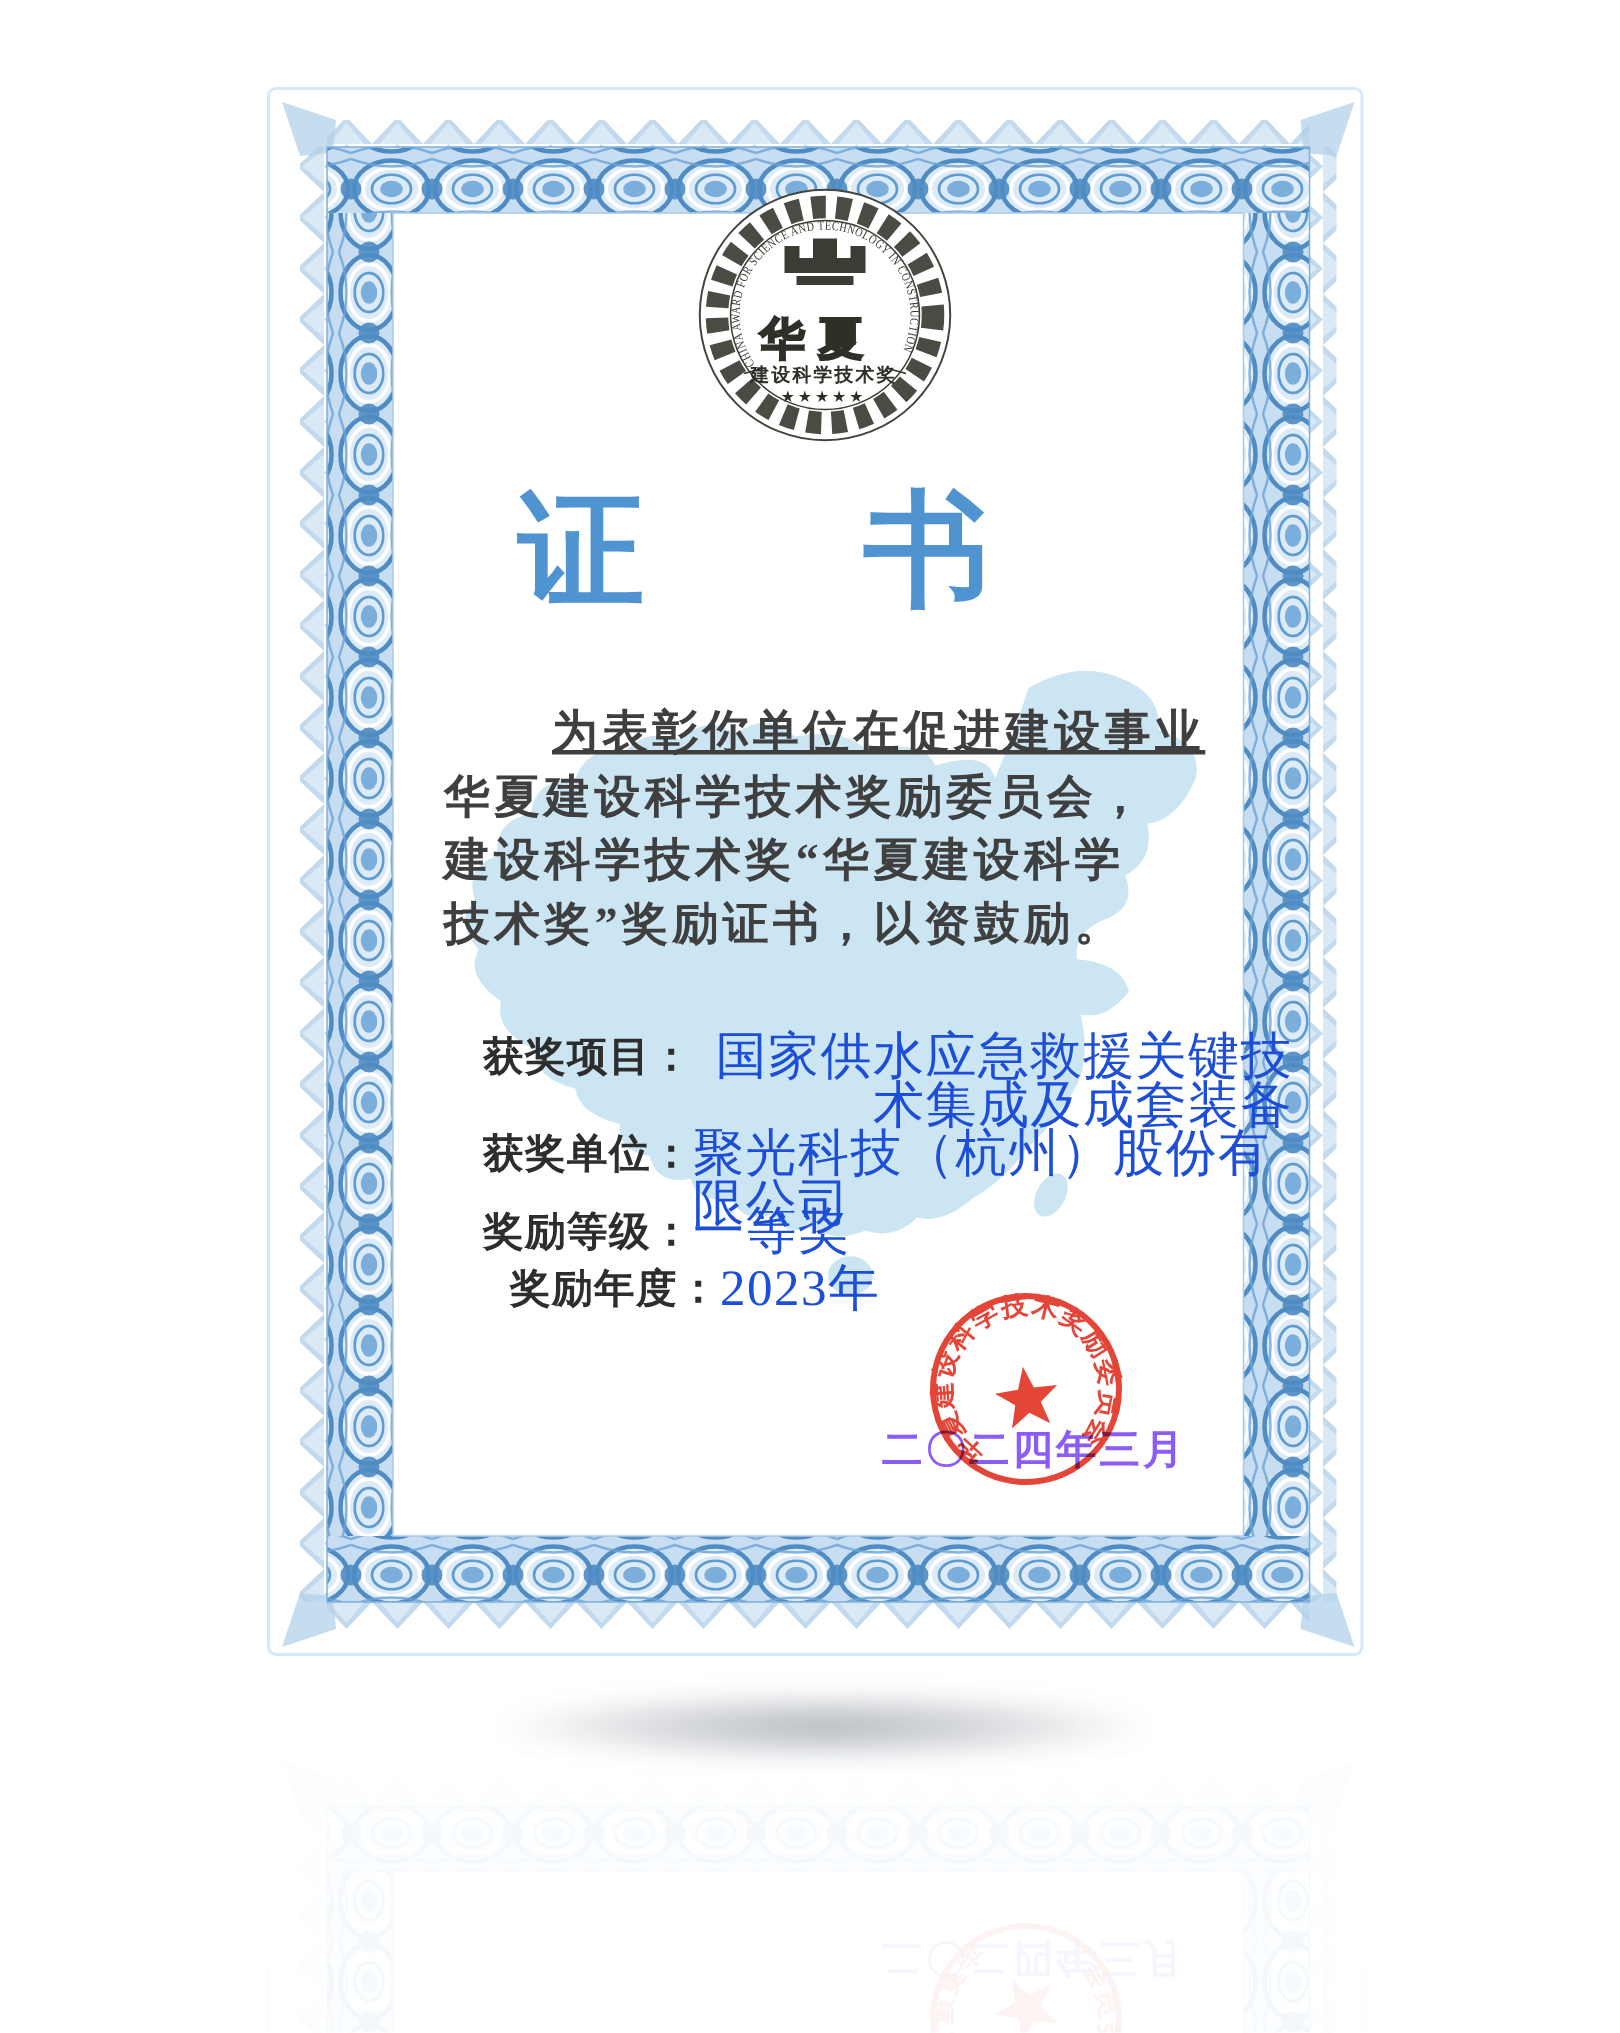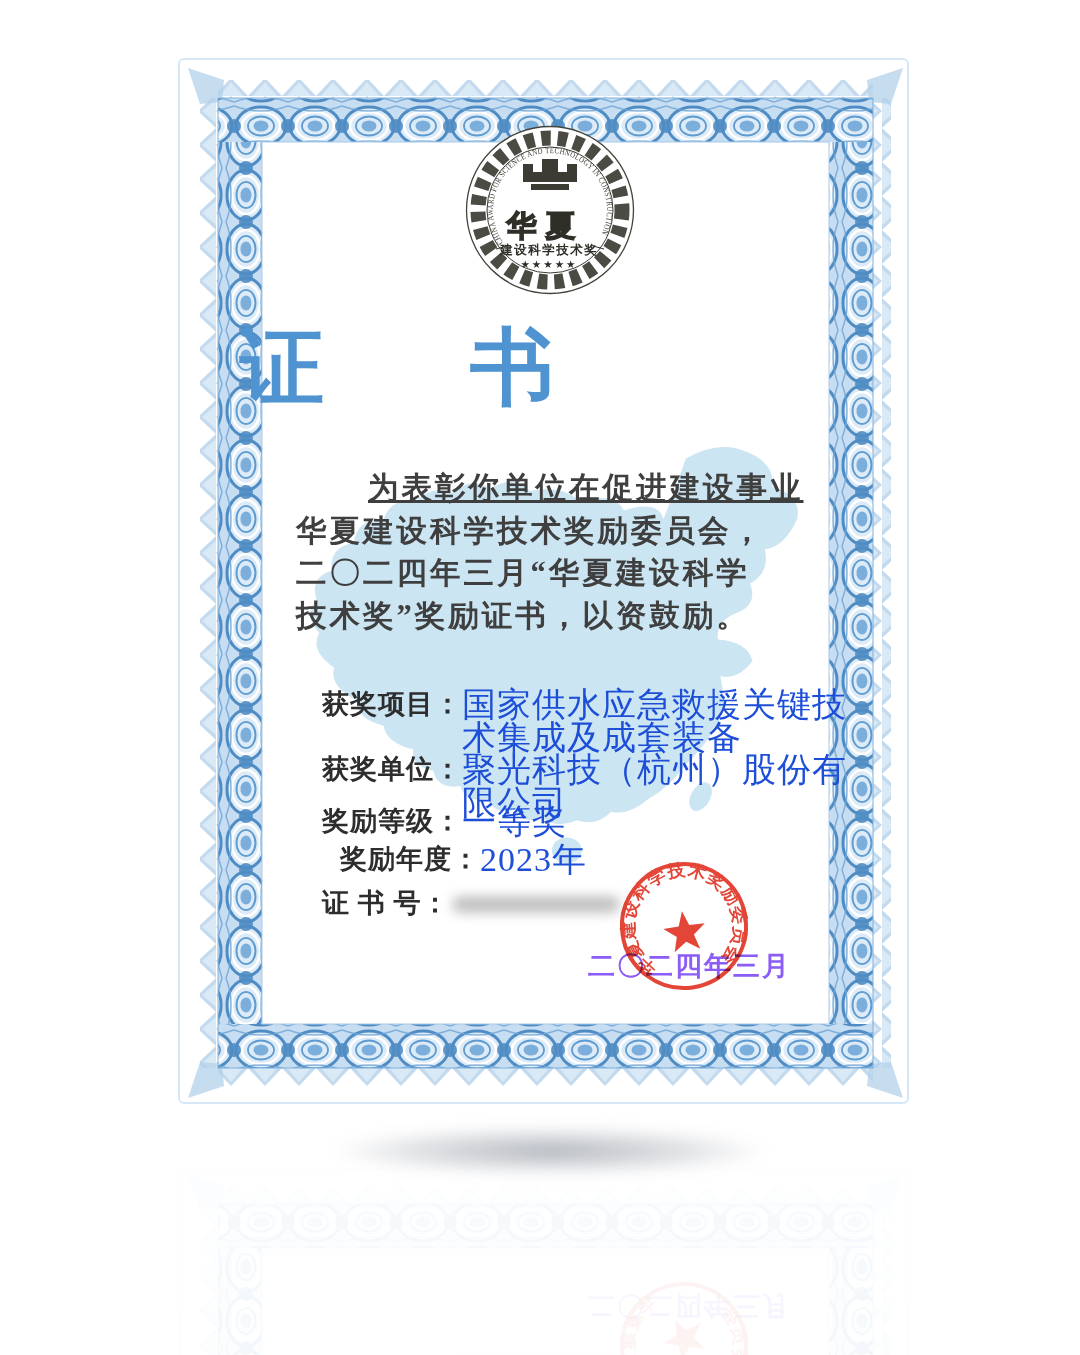--- a/index.html
+++ b/index.html
@@ -12,34 +12,34 @@
          background:#ffffff;border:2px solid #d6e8f8;border-radius:6px;
          -webkit-box-reflect:below 64px linear-gradient(to bottom,
             rgba(0,0,0,0.30) 0%, rgba(0,0,0,0.12) 30%, rgba(0,0,0,0.05) 100%);}
 
   .frame{position:absolute;left:0;top:0;width:731px;height:1046px;z-index:1;}
   .map{position:absolute;left:112px;top:360px;width:520px;height:452px;z-index:1;}
 
   .logo{position:absolute;left:282px;top:62px;width:176px;height:176px;z-index:2;}
 
   .title{position:absolute;left:0;top:262px;width:731px;z-index:2;
-         text-align:left;font-size:84px;font-weight:700;color:#4f93d1;
+         text-align:center;font-size:84px;font-weight:700;color:#4f93d1;
          letter-spacing:146px;padding-left:60px;line-height:1.1;white-space:nowrap;}
 
   .para{position:absolute;left:116px;top:407px;width:540px;z-index:2;
         font-size:30.5px;font-weight:700;color:#3f3f3f;letter-spacing:3px;}
   .para .line{line-height:42.5px;white-space:nowrap;}
   .para .indent{text-indent:72px;text-decoration:underline;}
 
   .row{position:absolute;left:142px;width:540px;display:flex;z-index:2;align-items:flex-start;}
   .row .label{flex:0 0 130px;font-size:27px;font-weight:700;color:#2d2d2d;
               letter-spacing:1px;line-height:33px;white-space:nowrap;}
   .row .value{font-size:34px;font-weight:500;color:#1d4ed8;letter-spacing:1px;
               line-height:33px;width:404px;}
-  .row-project{top:628px;}
+  .row-project{top:628px;text-align:right;}
   .row-org{top:693px;}
   .row-grade{top:745px;}
   .row-year{top:783px;margin-left:18px;}
   .row-certno{top:827px;}
   .redact{display:inline-block;width:168px;height:17px;margin-top:9px;border-radius:9px;
           background:#8f8f92;opacity:.55;filter:blur(6px);}
 
   .date{position:absolute;left:408px;top:888px;z-index:3;font-size:27px;font-weight:600;
         color:#8b5cf6;letter-spacing:2px;white-space:nowrap;}
 
@@ -152,44 +152,40 @@
       <line x1="131" y1="124" x2="142" y2="127" stroke="#2f2f28" stroke-width="1"></line>
       <text x="88" y="132" dx="-0.75" text-anchor="middle" font-size="12.5" font-weight="bold" fill="#2f2f28" letter-spacing="1.5">建设科学技术奖</text>
       <text x="88" y="146" dx="-1" text-anchor="middle" font-size="10.5" fill="#2f2f28" letter-spacing="2">★★★★★</text>
     </svg>
 
     <div class="title">证书</div>
 
     <div class="para">
       <div class="line indent">为表彰你单位在促进建设事业</div>
       <div class="line">华夏建设科学技术奖励委员会，</div>
-      <div class="line">二〇二四年三月“华夏建设科学</div>
+      <div class="line">建设科学技术奖“华夏建设科学</div>
       <div class="line">技术奖”奖励证书，以资鼓励。</div>
     </div>
 
     <div class="row row-project">
       <span class="label">获奖项目：</span>
       <span class="value">国家供水应急救援关键技术集成及成套装备</span>
     </div>
     <div class="row row-org">
       <span class="label">获奖单位：</span>
       <span class="value">聚光科技（杭州）股份有限公司</span>
     </div>
     <div class="row row-grade">
       <span class="label">奖励等级：</span>
       <span class="value">一等奖</span>
     </div>
     <div class="row row-year">
       <span class="label">奖励年度：</span>
       <span class="value">2023年</span>
     </div>
-    <div class="row row-certno">
-      <span class="label">证 书 号：</span>
-      <span class="redact"></span>
-    </div>
 
     <div class="date">二〇二四年三月</div>
 
     <svg class="stamp" viewBox="0 0 150 150" xmlns="http://www.w3.org/2000/svg">
       <g transform="rotate(-8 75 75)">
         <circle cx="75" cy="75" r="62" fill="none" stroke="#e23b2c" stroke-width="4"></circle>
         <path d="M75,60 L80.3,74.7 L95.9,75.2 L83.6,84.8 L87.9,99.8 L75,91 L62.1,99.8 L66.4,84.8 L54.1,75.2 L69.7,74.7 Z" fill="#e23b2c"></path>
         <path id="stampArc" d="M42.9,113.3 A50,50 0 1 1 107.1,113.3" fill="none"></path>
         <text font-size="17" font-weight="bold" fill="#e23b2c" letter-spacing="1">
           <textPath href="#stampArc" textLength="245" lengthAdjust="spacingAndGlyphs">华夏建设科学技术奖励委员会</textPath>

